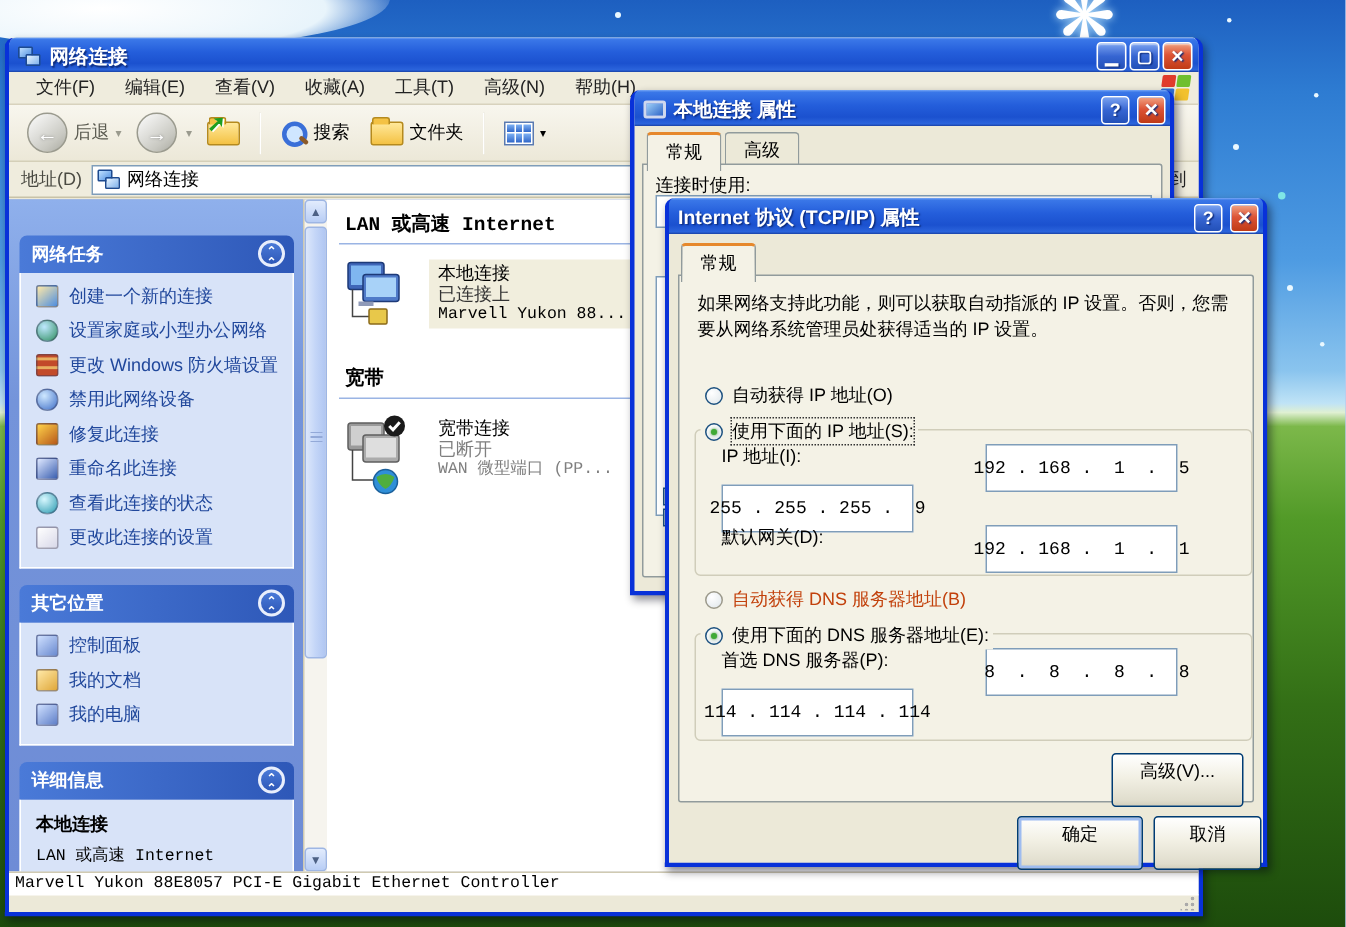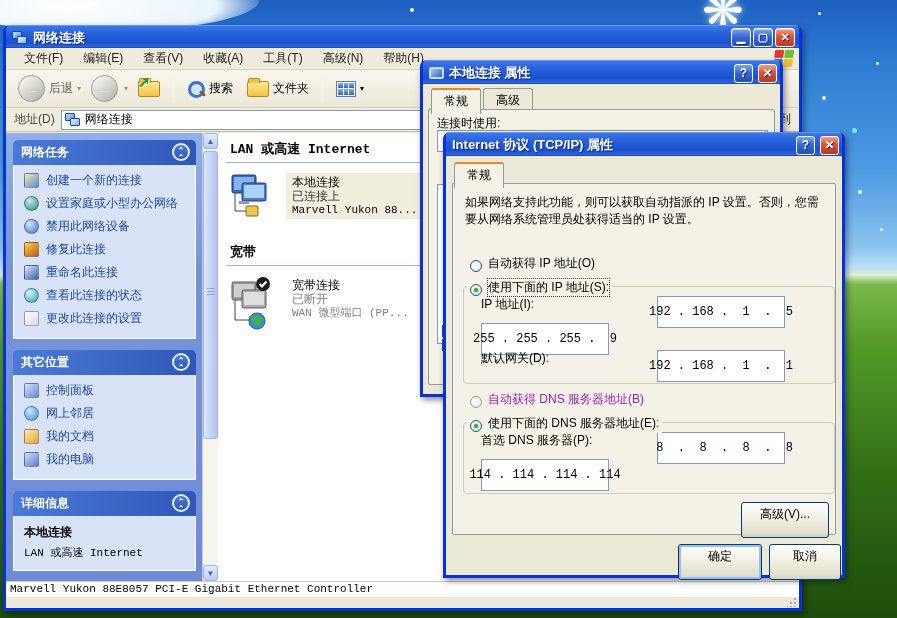--- a/index.html
+++ b/index.html
@@ -57,21 +57,21 @@
   .addr-input { flex:1; height:20px; background:#fff; border:1px solid #7f9db9; display:flex; align-items:center; gap:4px; padding-left:3px; }
   .go-btn { display:flex; align-items:center; gap:3px; padding:1px 4px; color:#222; }
   .go-ic { width:14px; height:14px; border-radius:50%; background:linear-gradient(140deg,#bfe8a0,#3f9e2f); color:#fff; font-size:10px; display:flex; align-items:center; justify-content:center; }
 
   .net-ic { position:relative; width:16px; height:14px; flex:none; }
   .net-ic i { position:absolute; border:1px solid #1d4a8f; background:linear-gradient(140deg,#bfe0ff,#4f8fe0); width:10px; height:8px; border-radius:1px; }
   .net-ic i.b { left:5px; top:5px; background:linear-gradient(140deg,#e8f4ff,#7fb2ec); }
 
   
   .client { position:absolute; left:0; top:108px; right:0; bottom:27px; display:flex; background:#7494da; }
-  .sidebar { position:relative; width:196px; background:linear-gradient(180deg,#8fb0ec 0%,#7494da 30%,#6e8cd6 100%); padding:7px 6px 0 7px; overflow:hidden; }
+  .sidebar { position:relative; width:196px; background:linear-gradient(180deg,#8fb0ec 0%,#7494da 30%,#6e8cd6 100%); padding:24px 6px 0 7px; overflow:hidden; }
   .panel { margin-bottom:11px; border-radius:5px 5px 0 0; }
   .panel-header { height:25px; border-radius:5px 5px 0 0; background:linear-gradient(90deg,#4a7ad8,#2e58b8);
     color:#fff; font-weight:bold; display:flex; align-items:center; padding:0 8px; position:relative; }
   .chevron { position:absolute; right:6px; top:3px; width:18px; height:18px; border:2px solid #e8eefc; border-radius:50%;
     color:#fff; font-size:8px; line-height:7px; text-align:center; font-weight:bold;
     background:linear-gradient(180deg,#4a7ad8,#2e58b8); padding-top:2px; }
   .panel-body { background:#d8e3f8; border:1px solid #fff; border-top:none; padding:8px 6px 10px 10px; }
   .task-item { display:flex; gap:7px; margin-bottom:8px; color:#21489c; align-items:flex-start; }
   .task-item .txt { line-height:14px; }
   .t-ic { width:15px; height:15px; flex:none; border-radius:2px; border:1px solid rgba(60,60,90,.45); }
@@ -117,26 +117,26 @@
     display:flex; align-items:center; justify-content:center;
     background:linear-gradient(180deg,#7aa2f0 0%,#3665d2 50%,#2350b8 100%); }
   .dlg-btn.close { background:linear-gradient(180deg,#f0a080 0%,#dd5436 45%,#c03a16 100%); }
   .mon-ic { width:15px; height:12px; border:2px solid #cfd8ee; border-radius:2px; background:linear-gradient(140deg,#9fd0f8,#2f66c8); }
   .tabs { position:absolute; display:flex; gap:2px; }
   .tab { padding:3px 12px 4px; border:1px solid #919b9c; border-bottom:none; border-radius:3px 3px 0 0; background:#ece9d8; }
   .tab.sel { background:#f4f2e6; border-top:2px solid #e6882c; position:relative; z-index:2; margin-bottom:-1px; }
   .tabpage { position:absolute; border:1px solid #919b9c; background:#f4f2e6; border-radius:0 2px 2px 2px; }
   .xp-field { background:#fff; border:1px solid #7f9db9; }
   .groupbox { position:absolute; border:1px solid #d0cdba; border-radius:4px; }
-  .radio-row { position:absolute; display:flex; align-items:flex-end; gap:6px; background:#f4f2e6; padding:1px 3px; z-index:2; }
+  .radio-row { position:absolute; display:flex; align-items:center; gap:6px; background:#f4f2e6; padding:1px 3px; z-index:2; }
   .radio { width:12px; height:12px; border-radius:50%; border:1px solid #1d5281; background:radial-gradient(circle at 35% 30%,#fff,#dfe6ea); flex:none; position:relative; }
   .radio.on:after { content:""; position:absolute; left:3px; top:3px; width:4px; height:4px; border-radius:50%; background:#3faa36; box-shadow:0 0 2px #2d8a26; }
   .radio.dis { border-color:#9c9a8c; }
   .focus-dotted { outline:1px dotted #333; outline-offset:0; }
-  .dis-text { color:#a21caf; }
+  .dis-text { color:#c2410c; }
   .fld-row { position:absolute; display:flex; align-items:flex-start; }
   .fld-label { width:176px; }
   .ip-box { width:128px; height:32px; font-family:"Liberation Mono",monospace; font-size:12px;
     display:flex; align-items:center; justify-content:center; white-space:pre; }
   .xp-btn { position:absolute; height:36px; border:1px solid #003c74; border-radius:3px;
     background:linear-gradient(180deg,#ffffff,#f2f0e4 45%,#e0ddcd 90%,#d4d0bd); text-align:center; line-height:22px; }
   .xp-btn.default { box-shadow:0 0 0 2px #9ebcf0 inset; }
   .checkbox { width:12px; height:12px; background:#fff; border:1px solid #1d5281; color:#2d9a26; font-size:11px; line-height:11px; font-weight:bold; text-align:center; }
 </style>
 </head>
@@ -246,20 +246,24 @@
           <div class="panel-body">
             <div class="task-item">
               <span class="t-ic" style="background:linear-gradient(140deg,#ffe9a8,#4f8fe0);"></span>
               <span class="txt">创建一个新的连接</span>
               </div>
             <div class="task-item">
               <span class="t-ic" style="background:radial-gradient(circle at 35% 30%,#bfe8ff,#2f8f5f); border-radius:50%;"></span>
               <span class="txt">设置家庭或小型办公网络</span>
               </div>
             <div class="task-item">
+              <span class="t-ic" style="background:repeating-linear-gradient(0deg,#c24a2a 0 4px,#e8b060 4px 6px);"></span>
+              <span class="txt">更改 Windows 防火墙设置</span>
+              </div>
+            <div class="task-item">
               <span class="t-ic" style="background:radial-gradient(circle at 35% 30%,#cfe8ff,#3f6fc8); border-radius:50%;"></span>
               <span class="txt">禁用此网络设备</span>
               </div>
             <div class="task-item">
               <span class="t-ic" style="background:linear-gradient(140deg,#ffd24a,#b85a1a);"></span>
               <span class="txt">修复此连接</span>
               </div>
             <div class="task-item">
               <span class="t-ic" style="background:linear-gradient(140deg,#dfe8ff,#3a5fb0);"></span>
               <span class="txt">重命名此连接</span>
@@ -277,24 +281,20 @@
 
         <div class="panel">
           <div class="panel-header">
             <span>其它位置</span>
             <span class="chevron">⌃<br>⌃</span>
           </div>
           <div class="panel-body">
             <div class="task-item">
               <span class="t-ic" style="background:linear-gradient(140deg,#cfe0ff,#6a8ad0);"></span>
               <span class="txt">控制面板</span>
-              </div>
-            <div class="task-item">
-              <span class="t-ic" style="background:radial-gradient(circle at 35% 30%,#cfe8ff,#3f8fd0); border-radius:50%;"></span>
-              <span class="txt">网上邻居</span>
               </div>
             <div class="task-item">
               <span class="t-ic" style="background:linear-gradient(140deg,#ffe9a8,#e0a83a);"></span>
               <span class="txt">我的文档</span>
               </div>
             <div class="task-item" style="margin-bottom:2px;">
               <span class="t-ic" style="background:linear-gradient(140deg,#cfe0ff,#5f7fc8);"></span>
               <span class="txt">我的电脑</span>
               </div>
           </div>

